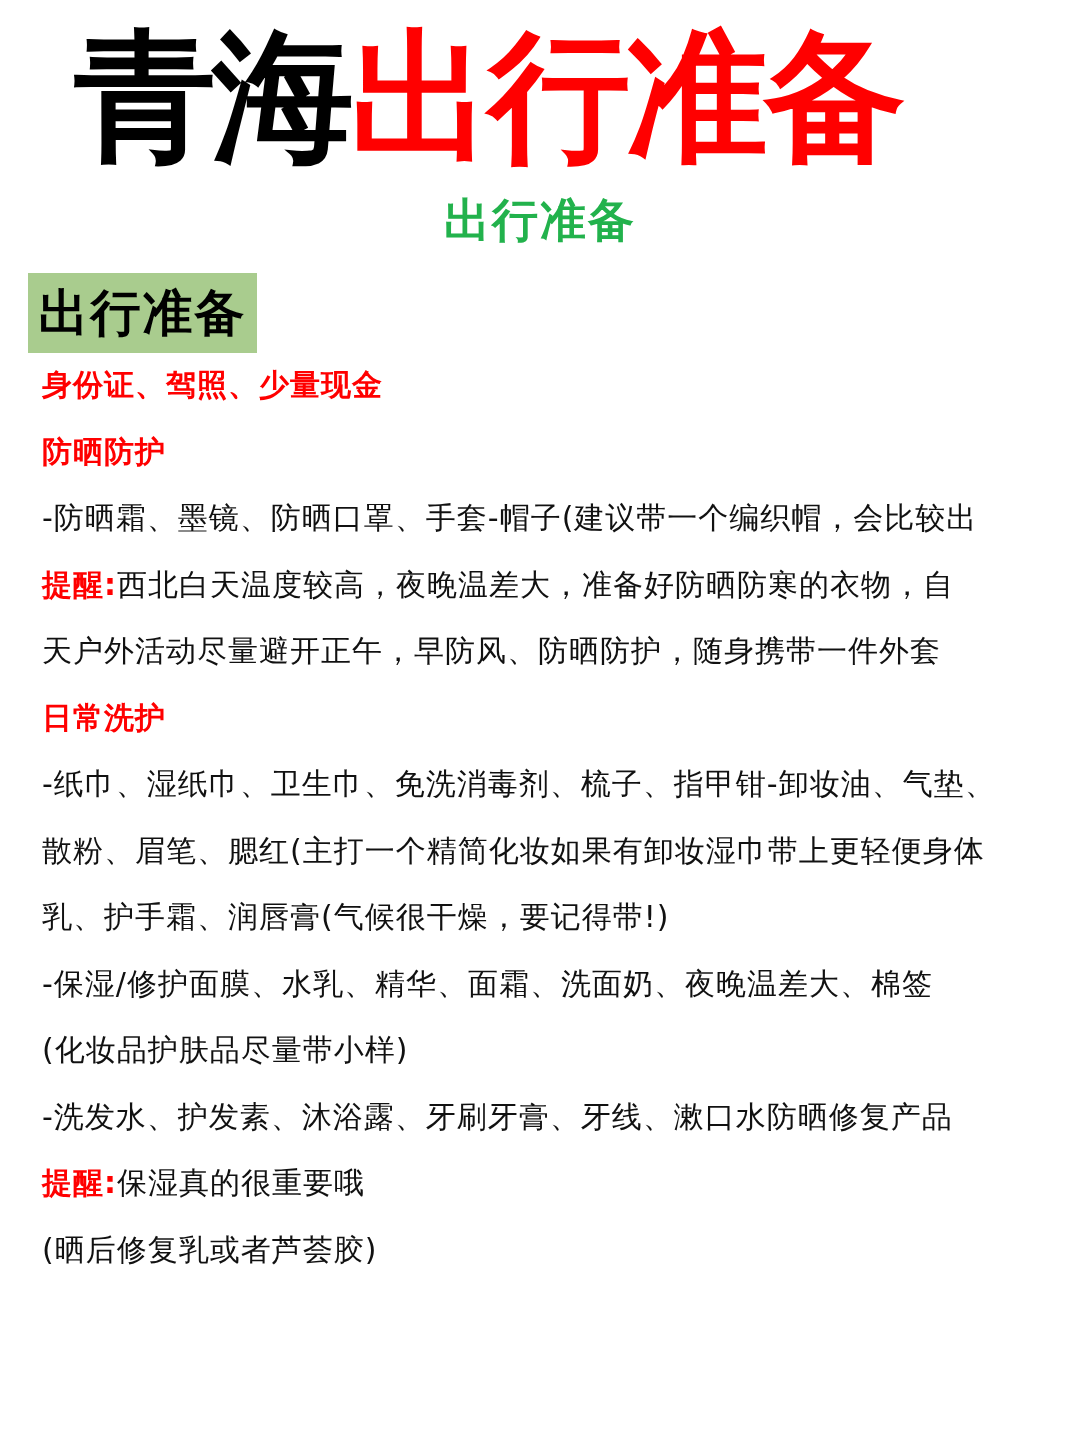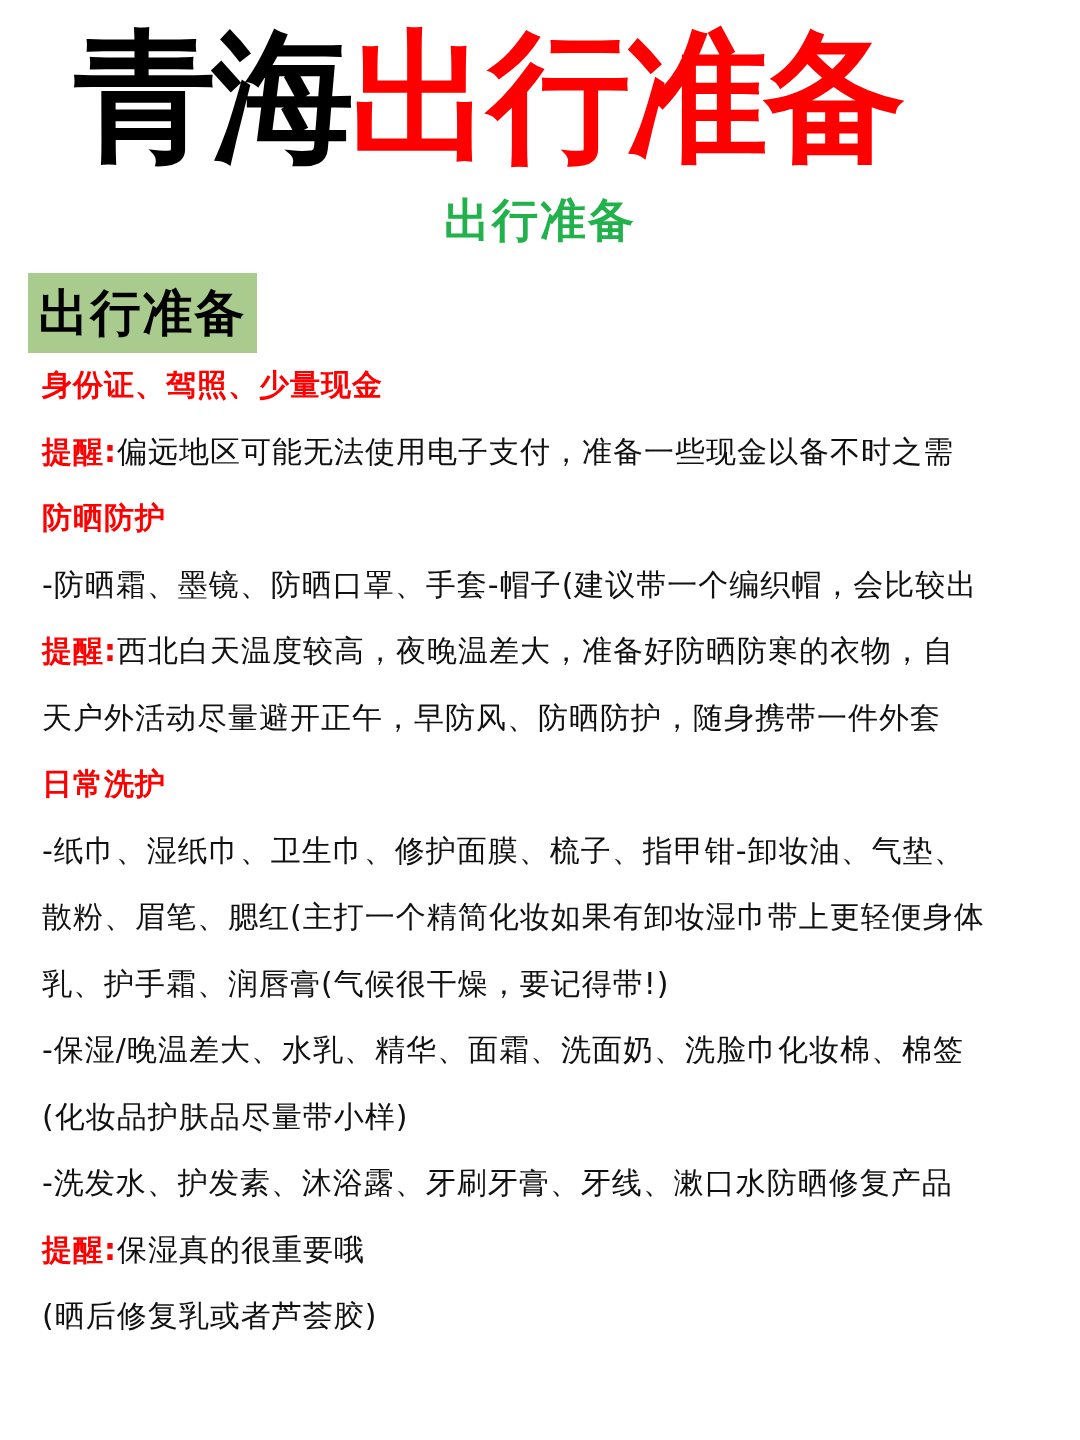--- a/index.html
+++ b/index.html
@@ -88,36 +88,33 @@
   <span class="black">青海</span><span class="red">出行准备</span>
 </div>
 
 <div class="subtitle">出行准备</div>
 
 <div class="badge">出行准备</div>
 
 <div class="content">
 
   <div class="line heading">身份证、驾照、少量现金</div>
-  <div class="line">
-    <span class="tip-label">提醒:</span><span class="body-text">偏远地区可能无法使用电子支付，准备一些现金以备不时之需</span>
-  </div>
 
   <div class="line heading">防晒防护</div>
   <div class="line body-text">-防晒霜、墨镜、防晒口罩、手套-帽子(建议带一个编织帽，会比较出</div>
   <div class="line">
     <span class="tip-label">提醒:</span><span class="body-text">西北白天温度较高，夜晚温差大，准备好防晒防寒的衣物，自</span>
   </div>
   <div class="line body-text">天户外活动尽量避开正午，早防风、防晒防护，随身携带一件外套</div>
 
   <div class="line heading">日常洗护</div>
-  <div class="line body-text">-纸巾、湿纸巾、卫生巾、修护面膜、梳子、指甲钳-卸妆油、气垫、</div>
+  <div class="line body-text">-纸巾、湿纸巾、卫生巾、免洗消毒剂、梳子、指甲钳-卸妆油、气垫、</div>
   <div class="line body-text">散粉、眉笔、腮红(主打一个精简化妆如果有卸妆湿巾带上更轻便身体</div>
   <div class="line body-text">乳、护手霜、润唇膏(气候很干燥，要记得带!)</div>
-  <div class="line body-text">-保湿/晚温差大、水乳、精华、面霜、洗面奶、洗脸巾化妆棉、棉签</div>
+  <div class="line body-text">-保湿/修护面膜、水乳、精华、面霜、洗面奶、夜晚温差大、棉签</div>
   <div class="line body-text">(化妆品护肤品尽量带小样)</div>
   <div class="line body-text">-洗发水、护发素、沐浴露、牙刷牙膏、牙线、漱口水防晒修复产品</div>
   <div class="line">
     <span class="tip-label">提醒:</span><span class="body-text">保湿真的很重要哦</span>
   </div>
   <div class="line body-text">(晒后修复乳或者芦荟胶)</div>
 
 </div>
 
 </body></html>

